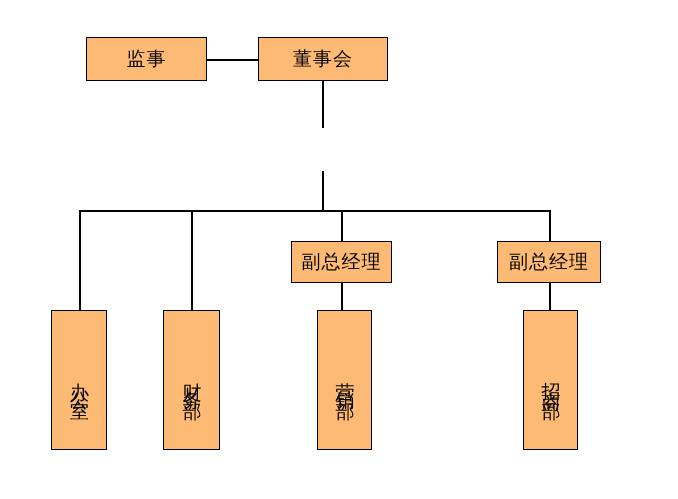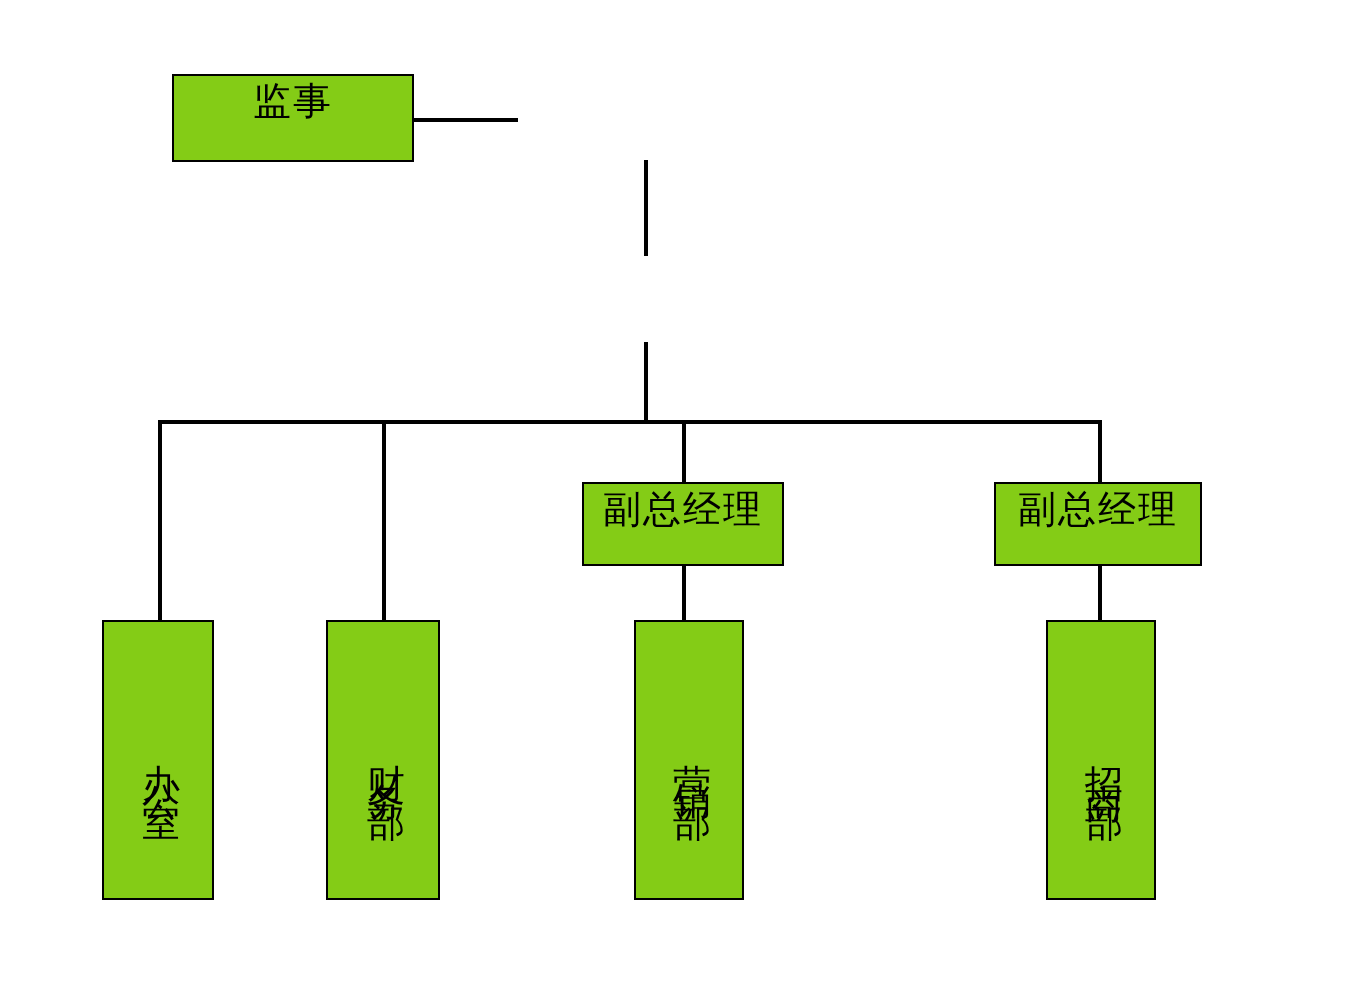--- a/index.html
+++ b/index.html
@@ -15,22 +15,23 @@
     position: relative;
     width: 678px;
     height: 499px;
     background: #ffffff;
     overflow: hidden;
   }
   .node {
     position: absolute;
     box-sizing: border-box;
     border: 1.6px solid #000000;
-    background: #84cc16;
+    background: #fdba74;
     display: flex;
+    align-items: center;
     justify-content: center;
     color: #000000;
   }
   .node-label {
     font-size: 19px;
     line-height: 1.45;
     letter-spacing: 1px;
     color: #000000;
     white-space: nowrap;
     text-align: center;
@@ -65,20 +66,23 @@
     <div class="connector v" style="background: rgb(0, 0, 0); left: 191px; top: 210px; height: 101px;"></div>
     <div class="connector v" style="background: rgb(0, 0, 0); left: 341px; top: 210px; height: 32px;"></div>
     <div class="connector h" style="background: rgb(0, 0, 0); left: 291px; top: 241px; width: 101px;"></div>
     <div class="connector v" style="background: rgb(0, 0, 0); left: 549px; top: 210px; height: 32px;"></div>
     <div class="connector h" style="background: rgb(0, 0, 0); left: 497px; top: 241px; width: 104px;"></div>
     <div class="connector v" style="background: rgb(0, 0, 0); left: 341px; top: 282px; height: 29px;"></div>
     <div class="connector v" style="background: rgb(0, 0, 0); left: 549px; top: 282px; height: 29px;"></div>
     <div class="node" style="left: 86px; top: 37px; width: 121px; height: 44px; border-color: rgb(0, 0, 0);">
       <span class="node-label" style="color: rgb(0, 0, 0);">监事</span>
     </div>
+    <div class="node" style="left: 258px; top: 37px; width: 130px; height: 44px; border-color: rgb(0, 0, 0);">
+      <span class="node-label" style="color: rgb(0, 0, 0);">董事会</span>
+    </div>
     <div class="node" style="left: 291px; top: 241px; width: 101px; height: 42px; border-color: rgb(0, 0, 0);">
       <span class="node-label" style="color: rgb(0, 0, 0);">副总经理</span>
     </div>
     <div class="node" style="left: 497px; top: 241px; width: 104px; height: 42px; border-color: rgb(0, 0, 0);">
       <span class="node-label" style="color: rgb(0, 0, 0);">副总经理</span>
     </div>
     <div class="node vertical" style="left: 51px; top: 310px; width: 56px; height: 140px; border-color: rgb(0, 0, 0);">
       <span class="node-label" style="color: rgb(0, 0, 0);">办公室</span>
     </div>
     <div class="node vertical" style="left: 163px; top: 310px; width: 57px; height: 140px; border-color: rgb(0, 0, 0);">

